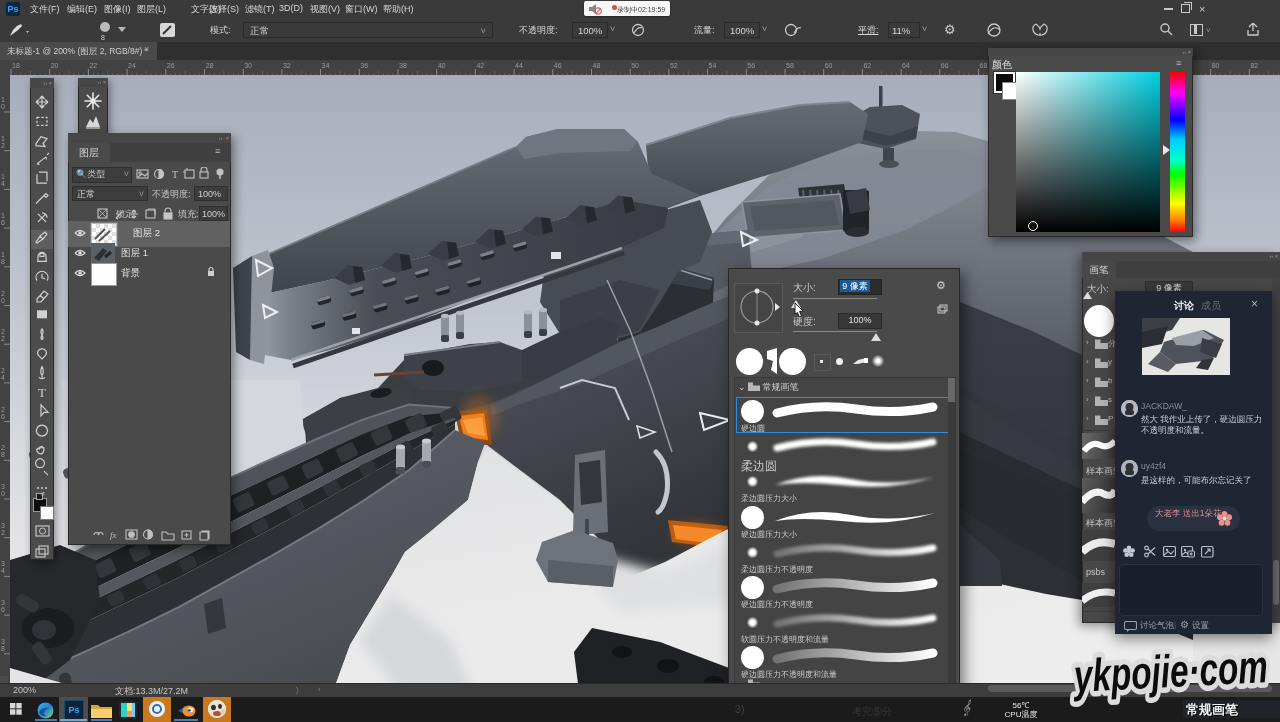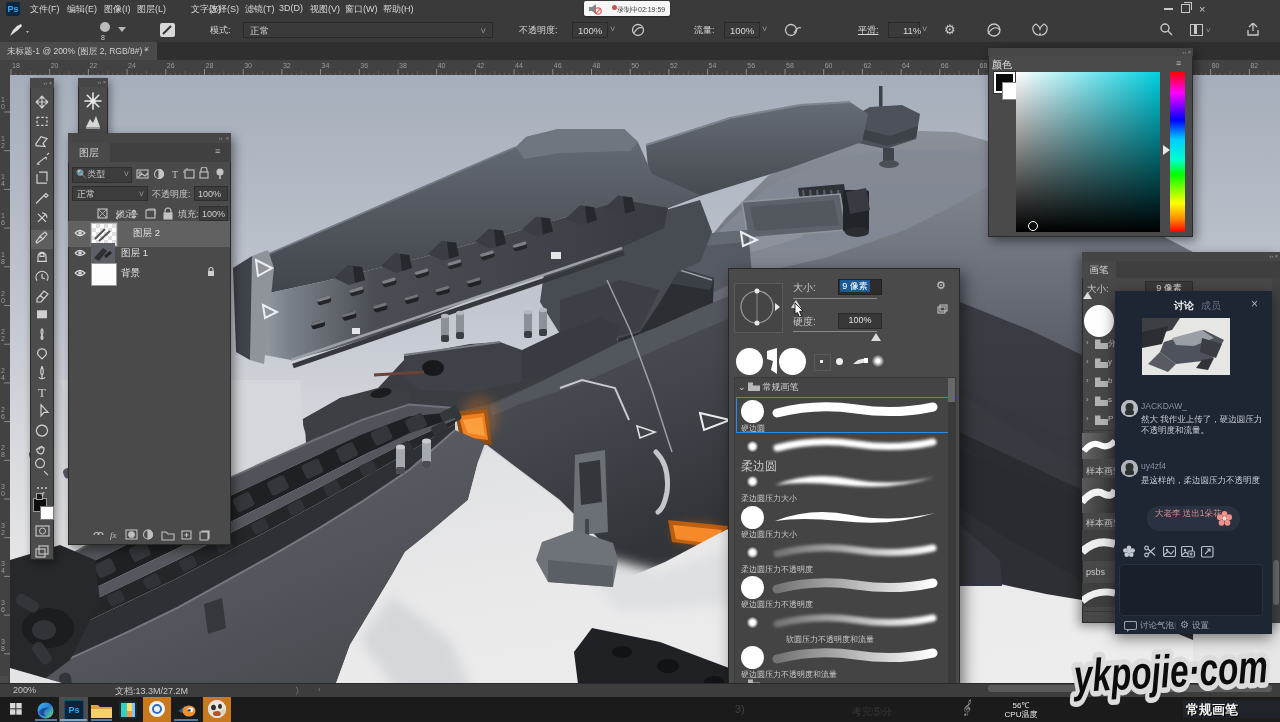--- a/index.html
+++ b/index.html
@@ -64,21 +64,21 @@
     <path d="M4,11 Q8,4 12,6" fill="none" stroke="#c8c8c8" stroke-width="1.2"></path>
   </svg>
 <div class="abs menu" style="left:694px;top:24px;">流量:</div>
 <div class="abs inbox" style="left:724px;top:22px;width:36px;height:16px;font-size:9.5px;line-height:15px;padding-left:5px;">100%</div>
 <div class="abs menu" style="left:762px;top:24px;color:#999;">˅</div>
 <svg class="abs" style="left:784px;top:22px;" width="18" height="16" viewBox="0 0 18 16">
     <circle cx="7" cy="8" r="5.5" fill="none" stroke="#c8c8c8" stroke-width="1.3"></circle>
     <path d="M10,11 Q14,4 17,6" fill="none" stroke="#c8c8c8" stroke-width="1.2"></path>
   </svg>
 <div class="abs menu" style="left:858px;top:24px;text-decoration:underline;">平滑:</div>
-<div class="abs inbox" style="left:888px;top:22px;width:32px;height:16px;font-size:9.5px;line-height:15px;padding-left:14px;">11%</div>
+<div class="abs inbox" style="left:888px;top:22px;width:32px;height:16px;font-size:9.5px;line-height:15px;padding-left:3px;">11%</div>
 <div class="abs menu" style="left:922px;top:24px;color:#999;">˅</div>
 <div class="abs" style="left:944px;top:22px;color:#cccccc;font-size:13px;">⚙</div>
 <svg class="abs" style="left:985px;top:22px;" width="18" height="16" viewBox="0 0 18 16">
     <circle cx="9" cy="8" r="6" fill="none" stroke="#c8c8c8" stroke-width="1.3"></circle>
     <path d="M3,12 Q9,2 15,8" fill="none" stroke="#c8c8c8" stroke-width="1.2"></path>
   </svg>
 <svg class="abs" style="left:1030px;top:22px;" width="20" height="16" viewBox="0 0 20 16">
   <path d="M6,2 Q2,4 3,8 Q4,12 8,13 Q10,14 10,11 Q10,14 12,13 Q16,12 17,8 Q18,4 14,2 Q11,4 10,7 Q9,4 6,2" fill="none" stroke="#c8c8c8" stroke-width="1.2"></path>
 </svg>
 
@@ -975,21 +975,21 @@
     <div style="position:absolute;left:12px;top:239.2px;width:11px;height:11px;border-radius:50%;background:radial-gradient(circle,#fff 30%,rgba(255,255,255,0) 80%);"></div>
     <svg style="position:absolute;left:36px;top:232.2px;" width="168" height="26" viewBox="0 0 168 26">
       <defs>
         <linearGradient id="fg6" x1="0" y1="0" x2="1" y2="0">
           <stop offset="0" stop-color="#fff" stop-opacity="0.25"></stop>
           <stop offset="1" stop-color="#fff"></stop>
         </linearGradient>
       </defs>
       <path d="M6,14 Q45,4 85,10 Q125,16 162,8" fill="none" stroke="url(#fg6)" stroke-width="7" stroke-linecap="round" filter="blur(1.5px)"></path>
     </svg>
-    <div style="position:absolute;left:6px;top:256.2px;color:#c8c8c8;font-size:8px;margin-left:45px;">软圆压力不透明度和流量</div>
+    <div style="position:absolute;left:6px;top:256.2px;color:#c8c8c8;font-size:8px;">软圆压力不透明度和流量</div>
     <div style="position:absolute;left:6px;top:268.4px;width:23px;height:23px;border-radius:50%;background:#fff;"></div>
     <svg style="position:absolute;left:36px;top:267.4px;" width="168" height="26" viewBox="0 0 168 26">
       <defs>
         <linearGradient id="fg7" x1="0" y1="0" x2="1" y2="0">
           <stop offset="0" stop-color="#fff" stop-opacity="0.25"></stop>
           <stop offset="1" stop-color="#fff"></stop>
         </linearGradient>
       </defs>
       <path d="M6,14 Q45,4 85,10 Q125,16 162,8" fill="none" stroke="url(#fg7)" stroke-width="9" stroke-linecap="round"></path>
     </svg>
@@ -1092,21 +1092,21 @@
   </svg>
 <div class="abs" style="left:1141px;top:401px;color:#8a92a2;font-size:8.5px;">JACKDAW_</div>
 <div class="abs" style="left:1141px;top:414px;width:122px;color:#c9ced6;font-size:8.5px;line-height:11px;">然大 我作业上传了，硬边圆压力不透明度和流量。</div>
 <div class="abs" style="left:1121px;top:460px;width:17px;height:17px;border-radius:50%;background:#9aa0a8;"></div>
 <svg class="abs" style="left:1121px;top:460px;" width="17" height="17">
     <circle cx="8.5" cy="8.5" r="8.5" fill="#b0b4ba"></circle>
     <circle cx="8.5" cy="7" r="4" fill="#2e3134"></circle>
     <rect x="4" y="10" width="9" height="5" rx="2" fill="#2e3134"></rect>
   </svg>
 <div class="abs" style="left:1141px;top:461px;color:#8a92a2;font-size:8.5px;">uy4zf4</div>
-<div class="abs" style="left:1141px;top:475px;width:120px;color:#c9ced6;font-size:8.5px;">是这样的，柔边圆压力不透明度</div>
+<div class="abs" style="left:1141px;top:475px;width:120px;color:#c9ced6;font-size:8.5px;">是这样的，可能布尔忘记关了</div>
 <div class="abs" style="left:1147px;top:506px;width:93px;height:25px;background:#2a3140;border-radius:12px;"></div>
 <div class="abs" style="left:1155px;top:509px;width:70px;color:#d78f8f;font-size:8.5px;line-height:9.5px;">大老李 送出1朵花</div>
 <svg class="abs" style="left:1216px;top:510px;" width="17" height="17" viewBox="0 0 20 20">
     <g fill="#ef8f88">
       <circle cx="10" cy="4.5" r="3.4"></circle>
       <circle cx="4.5" cy="8.5" r="3.4"></circle>
       <circle cx="15.5" cy="8.5" r="3.4"></circle>
       <circle cx="6.5" cy="15" r="3.4"></circle>
       <circle cx="13.5" cy="15" r="3.4"></circle>
     </g>

